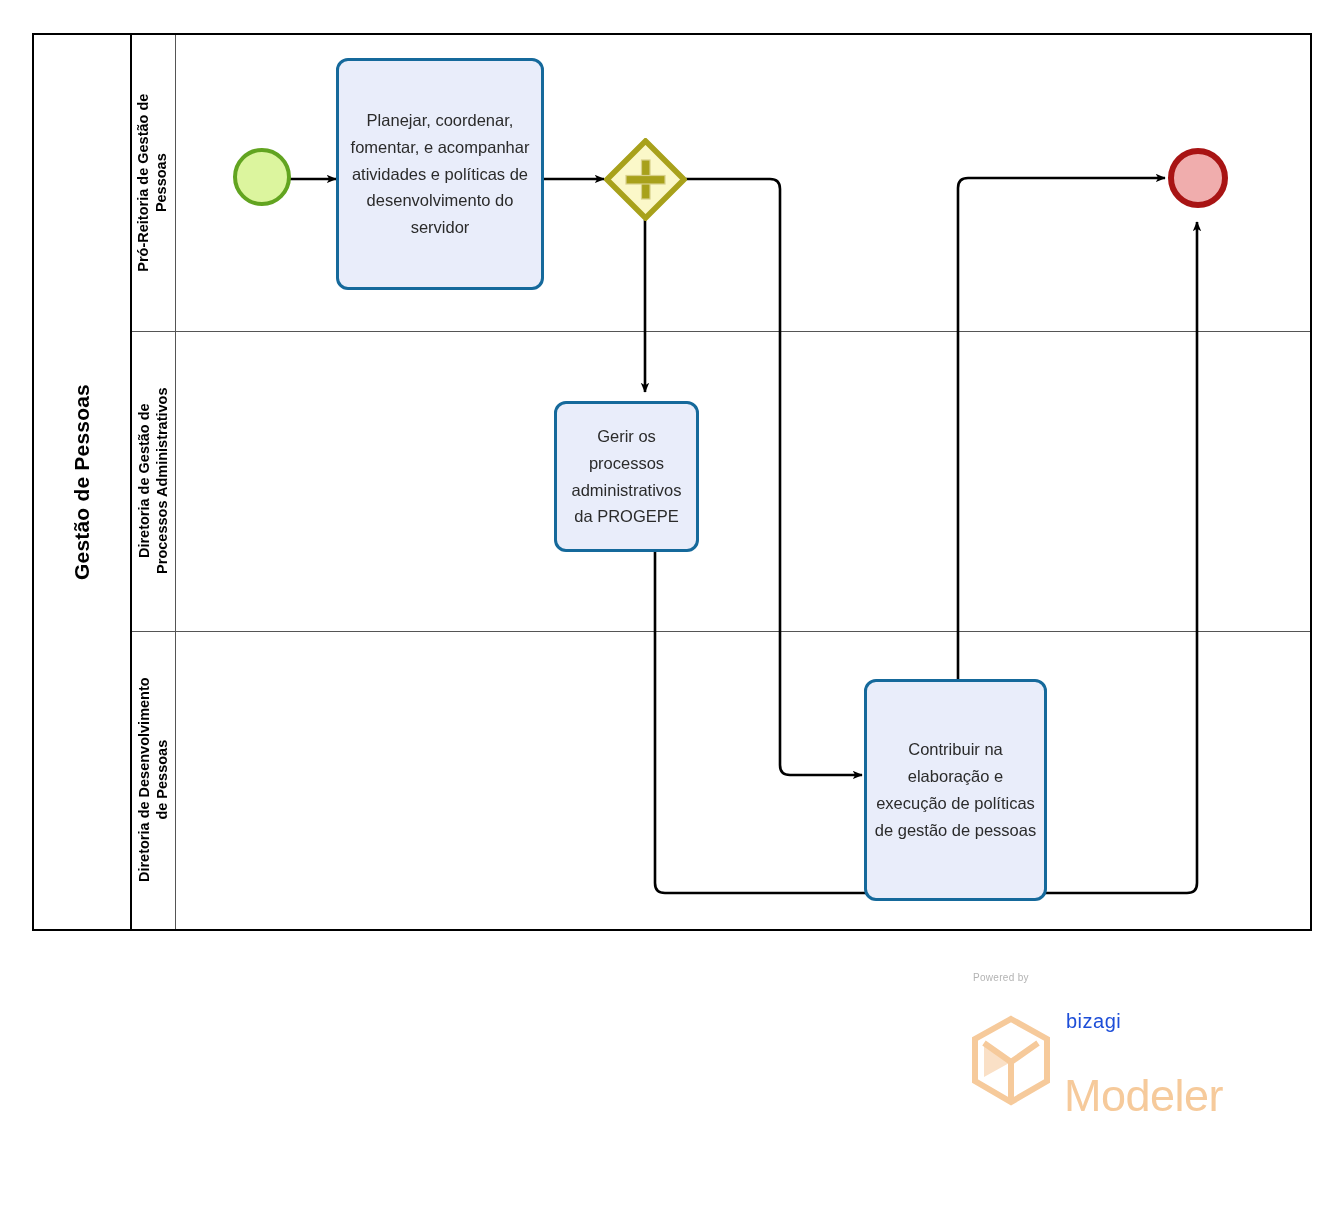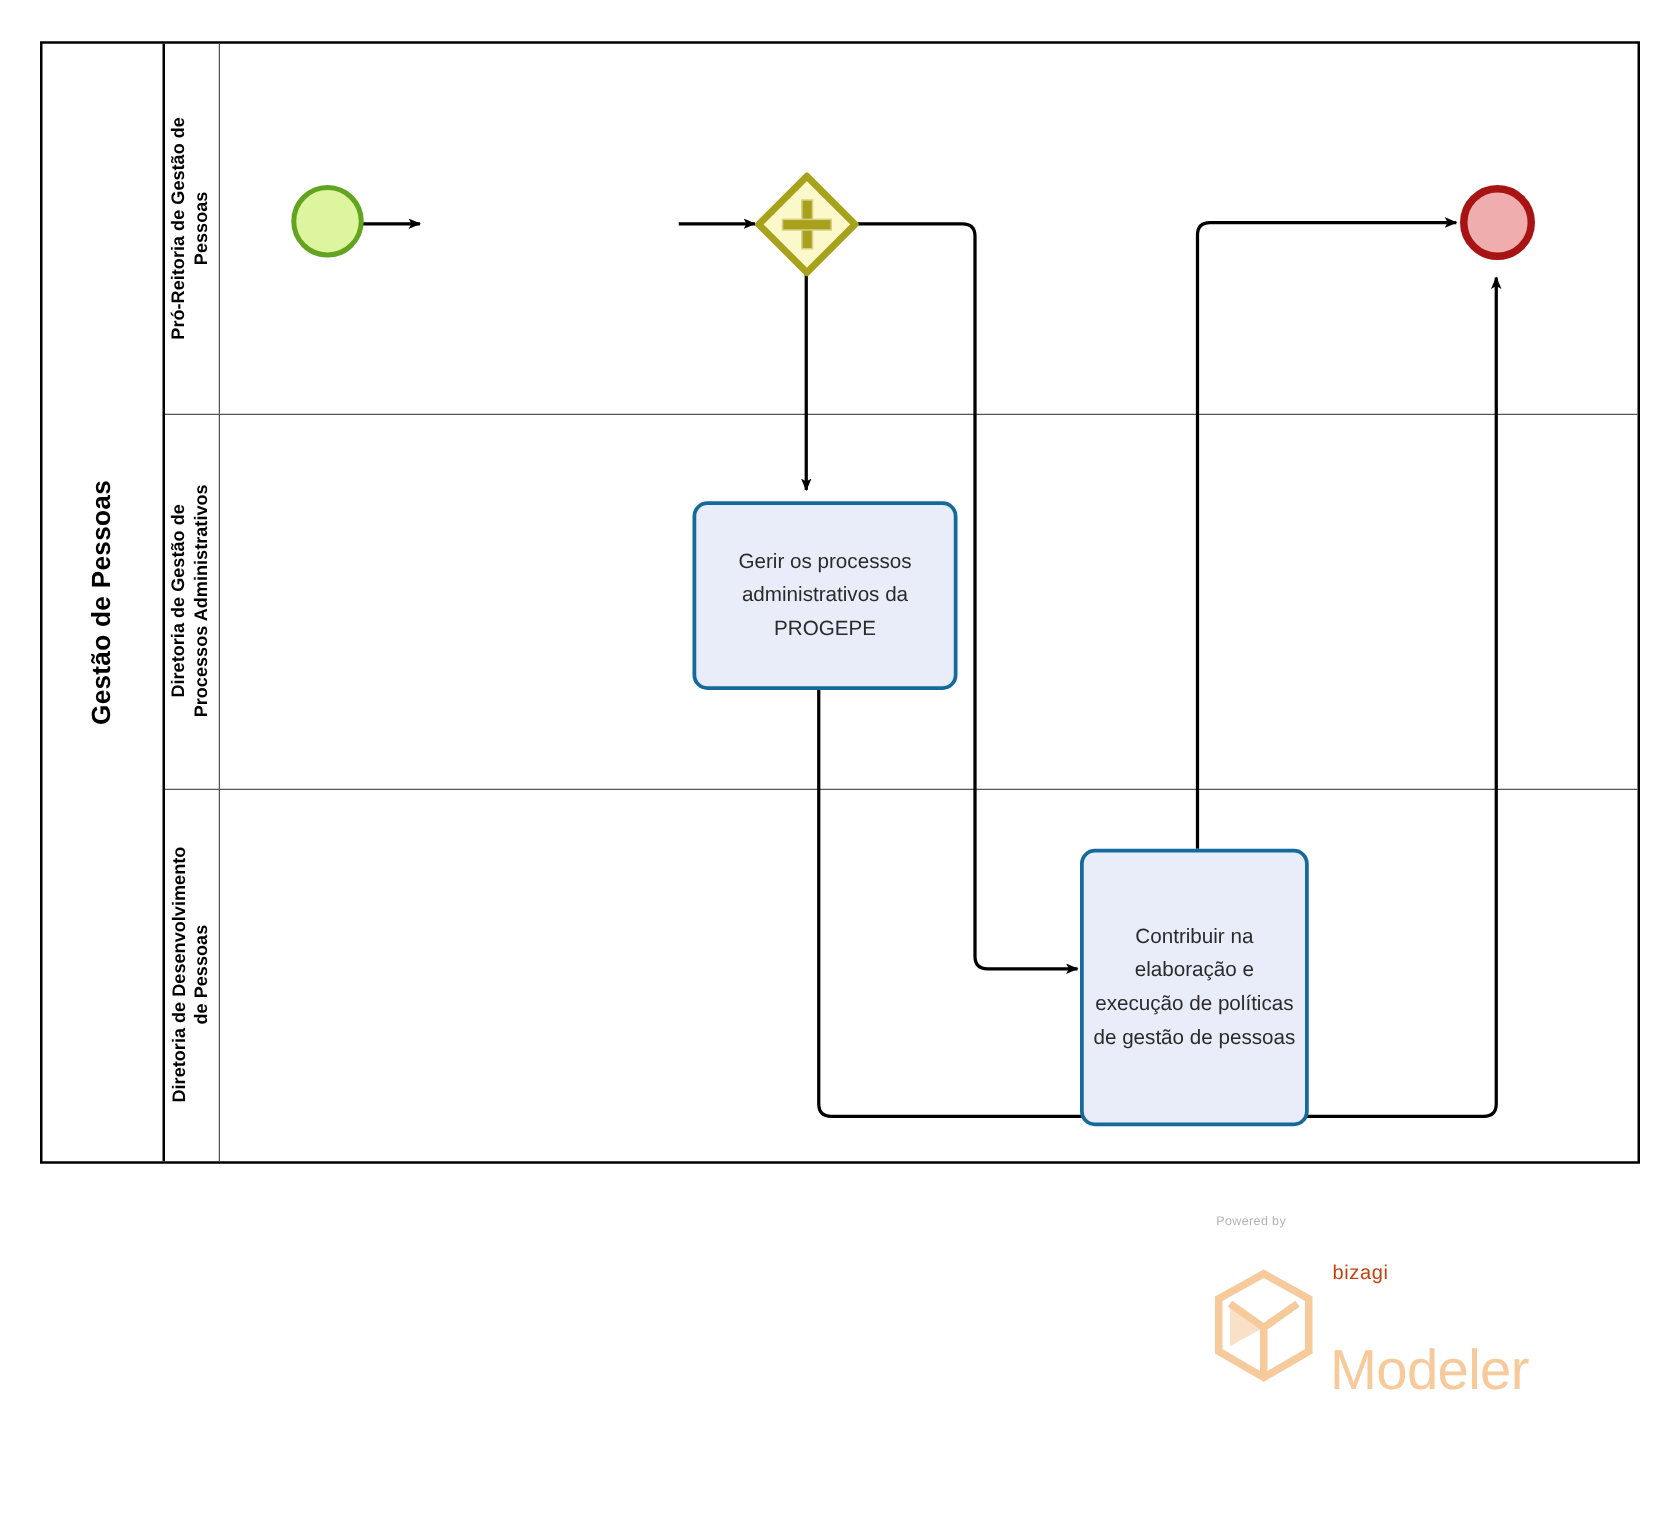--- a/index.html
+++ b/index.html
@@ -127,22 +127,22 @@
     left: 5px;
     top: 0px;
     font-size: 10px;
     color: #b3b3b3;
     letter-spacing: 0.3px;
   }
   .wm-bizagi {
     position: absolute;
     left: 98px;
     top: 38px;
-    font-size: 16px;
-    color: #c2410c;
+    font-size: 20px;
+    color: #1d4ed8;
     letter-spacing: 0.5px;
   }
   .wm-modeler {
     position: absolute;
     left: 96px;
     top: 50px;
     font-size: 45px;
     color: #F6CA9B;
     letter-spacing: -0.5px;
     margin-top: 48px;
@@ -201,33 +201,36 @@
 
     <path d="M686,179 L770,179 Q780,179 780,189 L780,765 Q780,775 790,775 L862,775" stroke="#000" stroke-width="2.6" fill="none" marker-end="url(#ah)"></path>
 
     <path d="M958,679 L958,188 Q958,178 968,178 L1165,178" stroke="#000" stroke-width="2.6" fill="none" marker-end="url(#ah)"></path>
 
     <path d="M655,552 L655,883 Q655,893 665,893 L1187,893 Q1197,893 1197,883 L1197,222" stroke="#000" stroke-width="2.6" fill="none" marker-end="url(#ah)"></path>
   </svg>
 
   <div class="event start-event" style="left:233px; top:148px; width:58px; height:58px;"></div>
 
+  <div class="task" style="left:336px; top:58px; width:208px; height:232px;">
+    <span>Planejar, coordenar, fomentar, e acompanhar atividades e políticas de desenvolvimento do servidor</span>
+  </div>
 
   <div class="gateway" style="left:604px; top:138px; width:83px; height:83px;">
     <svg width="83" height="83">
       <polygon points="41.5,3 80,41.5 41.5,80 3,41.5" fill="#FBF8C9" stroke="#A8A11B" stroke-width="5.5" stroke-linejoin="miter"></polygon>
       <path d="M33,37.5 L33,45.5 L50,45.5 L50,37.5 Z" fill="none"></path>
       <g fill="#A8A11B" stroke="#d8d08a" stroke-width="1.2">
         <rect x="37.5" y="22" width="8.5" height="39"></rect>
         <rect x="22" y="37.5" width="39" height="8.5"></rect>
       </g>
     </svg>
   </div>
 
-  <div class="task" style="left:554px; top:401px; width:212px; height:151px;">
+  <div class="task" style="left:554px; top:401px; width:145px; height:151px;">
     <span>Gerir os processos administrativos da PROGEPE</span>
   </div>
 
   <div class="task" style="left:864px; top:679px; width:183px; height:222px;">
     <span>Contribuir na elaboração e execução de políticas de gestão de pessoas</span>
   </div>
 
   <div class="event end-event" style="left:1168px; top:148px; width:60px; height:60px;"></div>
 
   <div class="watermark">

